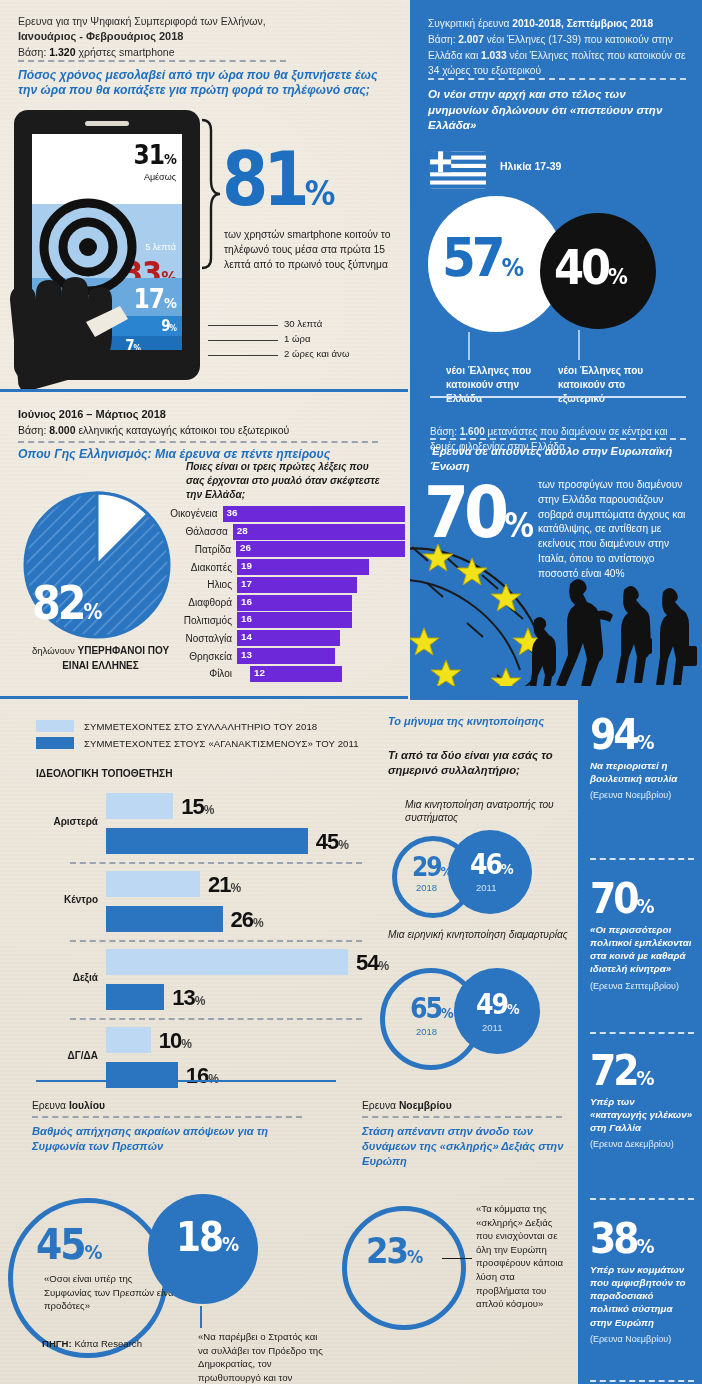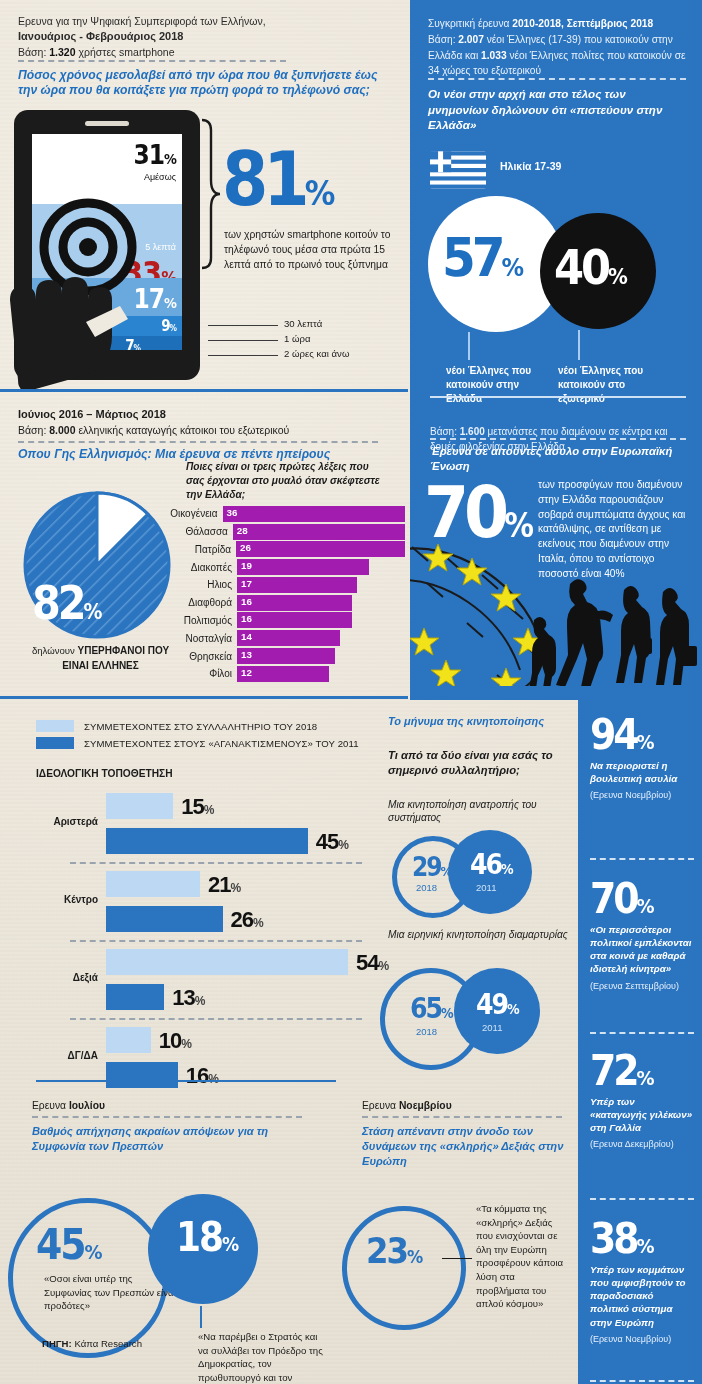--- a/index.html
+++ b/index.html
@@ -51,21 +51,21 @@
   #ml-q{position:absolute;left:18px;top:49px;font-size:12.2px;}
   #pie{position:absolute;left:22px;top:92px;width:150px;height:150px;}
   #pie-cap{position:absolute;left:18px;top:246px;width:165px;font-size:9.6px;line-height:1.45;text-align:center;}
   #pie-cap b{font-size:10px;}
   #pie82{position:absolute;left:32px;top:178px;font-size:46px;font-weight:bold;color:#fff;letter-spacing:-3px;font-family:"DejaVu Sans Condensed","Liberation Sans",sans-serif;}
   #pie82 .pc{font-size:21px;}
   #bars-q{position:absolute;left:186px;top:62px;width:200px;font-size:10.2px;font-style:italic;font-weight:bold;line-height:1.35;}
   #bars{position:absolute;left:160px;top:108px;width:245px;}
   .brow{display:flex;align-items:center;height:15.6px;margin-bottom:2.2px;}
   .brow .bl{width:72px;text-align:right;font-size:10px;padding-right:5px;}
-  .brow .bb{height:16px;background:#a21caf;position:relative;}
+  .brow .bb{height:16px;background:#6d28d9;position:relative;}
   .brow .bv{position:absolute;left:4px;top:1px;color:#fff;font-size:9.8px;font-weight:bold;}
 
   
   #rtop{position:absolute;left:410px;top:0;width:292px;height:700px;background:#2a74c0;overflow:hidden;}
   #rt-head{position:absolute;left:18px;top:16px;width:258px;font-size:10.2px;line-height:1.55;color:#eaf2fb;}
   #rt-head b{color:#fff;}
   #rt-dash{position:absolute;left:18px;top:78px;width:258px;}
   #rt-q{position:absolute;left:18px;top:86px;width:258px;font-size:11.6px;font-style:italic;font-weight:bold;color:#fff;line-height:1.35;}
   #flag{position:absolute;left:20px;top:150px;width:56px;height:40px;}
   #flag-lab{position:absolute;left:90px;top:160px;font-size:10.5px;font-weight:bold;color:#fff;}
@@ -271,21 +271,21 @@
         </div>
       </div>
       <div class="brow">
         <div class="bl">Θρησκεία</div>
         <div class="bb" style="width: 97.6667px;">
           <span class="bv">13</span>
         </div>
       </div>
       <div class="brow">
         <div class="bl">Φίλοι</div>
-        <div class="bb" style="width: 92px;">
+        <div class="bb" style="width: 92px; margin-left: 13px;">
           <span class="bv">12</span>
         </div>
       </div>
     </div>
   <div style="position:absolute;left:0;top:298px;width:408px;height:3px;background:#2a74c0;"></div>
 </div>
 
 <div id="rtop">
   <div id="rt-head">
     <div><span>Συγκριτική έρευνα </span><b>2010-2018, Σεπτέμβριος 2018</b></div>
@@ -413,21 +413,21 @@
         <div class="gval" style="left: 149.704px; top: 41px;">16<span class="pc">%</span></div>
       </div>
     </div>
   <div style="position:absolute;left:36px;top:380px;width:300px;height:2px;background:#2a74c0;"></div>
 </div>
 
 <div id="midcol">
   <div id="mc-t1">Το μήνυμα της κινητοποίησης</div>
   <div id="mc-t2">Τι από τα δύο είναι για εσάς το σημερινό συλλαλητήριο;</div>
 
-  <div class="mc-sub" style="top:98px;">Μια κινητοποίηση ανατροπής του συστήματος</div>
+  <div class="mc-sub" style="top:98px;margin-left:17px;">Μια κινητοποίηση ανατροπής του συστήματος</div>
   <div class="ring" style="left:16px;top:136px;width:72px;height:72px;"></div>
   <div class="cval" style="left:36px;top:152px;font-size:26px;color:#2a74c0;"><span>29</span><span style="font-size:13px;">%</span></div>
   <div class="cyear" style="left:40px;top:182px;color:#2a74c0;">2018</div>
   <div class="disc" style="left:72px;top:130px;width:84px;height:84px;"></div>
   <div class="cval" style="left:94px;top:148px;font-size:28px;color:#fff;"><span>46</span><span style="font-size:14px;">%</span></div>
   <div class="cyear" style="left:100px;top:182px;color:#cfe4f8;">2011</div>
 
   <div class="mc-sub" style="top:228px;">Μια ειρηνική κινητοποίηση διαμαρτυρίας</div>
   <div class="ring" style="left:4px;top:268px;width:92px;height:92px;"></div>
   <div class="cval" style="left:34px;top:292px;font-size:28px;color:#2a74c0;"><span>65</span><span style="font-size:14px;">%</span></div>

